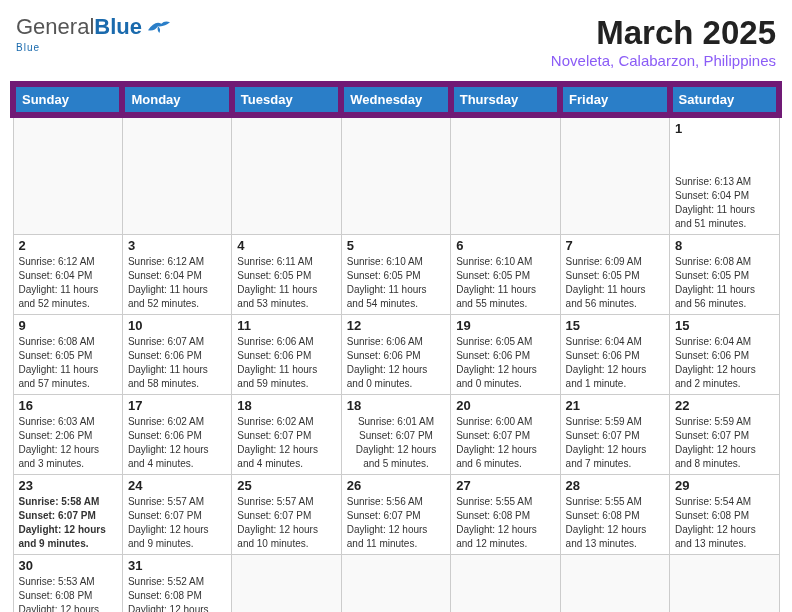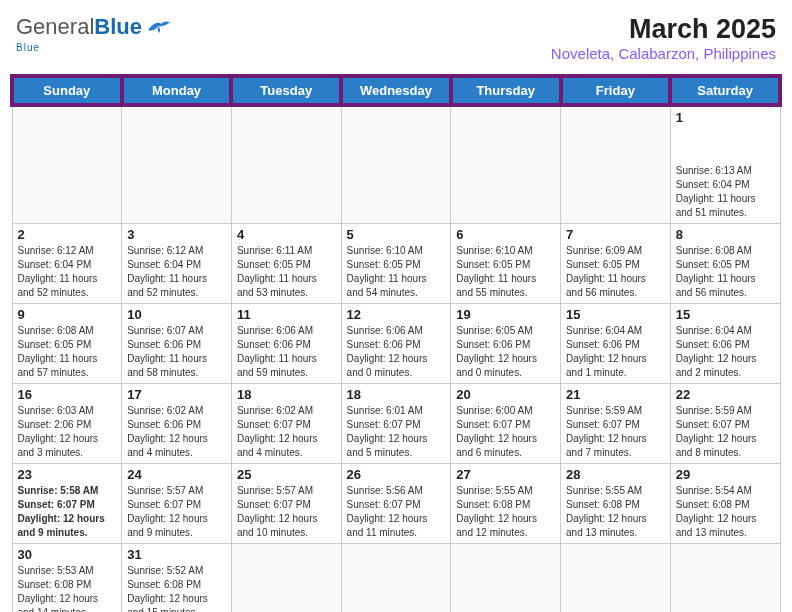--- a/index.html
+++ b/index.html
@@ -39,40 +39,40 @@
     .logo-underline {
       font-size: 10px;
       color: #1a6aad;
       margin-top: 2px;
       letter-spacing: 1px;
     }
     .title-block {
       text-align: right;
     }
     .month-title {
-      font-size: 27px;
+      font-size: 33px;
       font-weight: bold;
       color: #222;
     }
     .location {
       font-size: 15px;
       color: #8b5cf6;
     }
     .calendar {
       width: 100%;
       border-collapse: collapse;
     }
     .calendar th {
       background: #2a7ec8;
       color: #fff;
       font-size: 13px;
       font-weight: bold;
       padding: 5px 6px;
-      border: 4px solid #701a75;
-      text-align: center;
+      border: 6px solid #701a75;
+      text-align: left;
     }
     .calendar td {
       border: 1px solid #ccc;
       vertical-align: top;
       padding: 3px 5px;
       font-size: 10.5px;
       color: #222;
       width: calc(100%/7);
       height: 80px;
     }
@@ -261,21 +261,21 @@
         </td>
         <td>
           <span class="day-num">18</span>
           <div class="cell-info" style="white-space: pre-line;">Sunrise: 6:02 AM
 Sunset: 6:07 PM
 Daylight: 12 hours
 and 4 minutes.</div>
         </td>
         <td>
           <span class="day-num">18</span>
-          <div class="cell-info" style="white-space: pre-line;">Sunrise: 6:01 AM
+          <div class="cell-info" style="white-space: pre-line; text-align: center;">Sunrise: 6:01 AM
 Sunset: 6:07 PM
 Daylight: 12 hours
 and 5 minutes.</div>
         </td>
         <td>
           <span class="day-num">20</span>
           <div class="cell-info" style="white-space: pre-line;">Sunrise: 6:00 AM
 Sunset: 6:07 PM
 Daylight: 12 hours
 and 6 minutes.</div>

